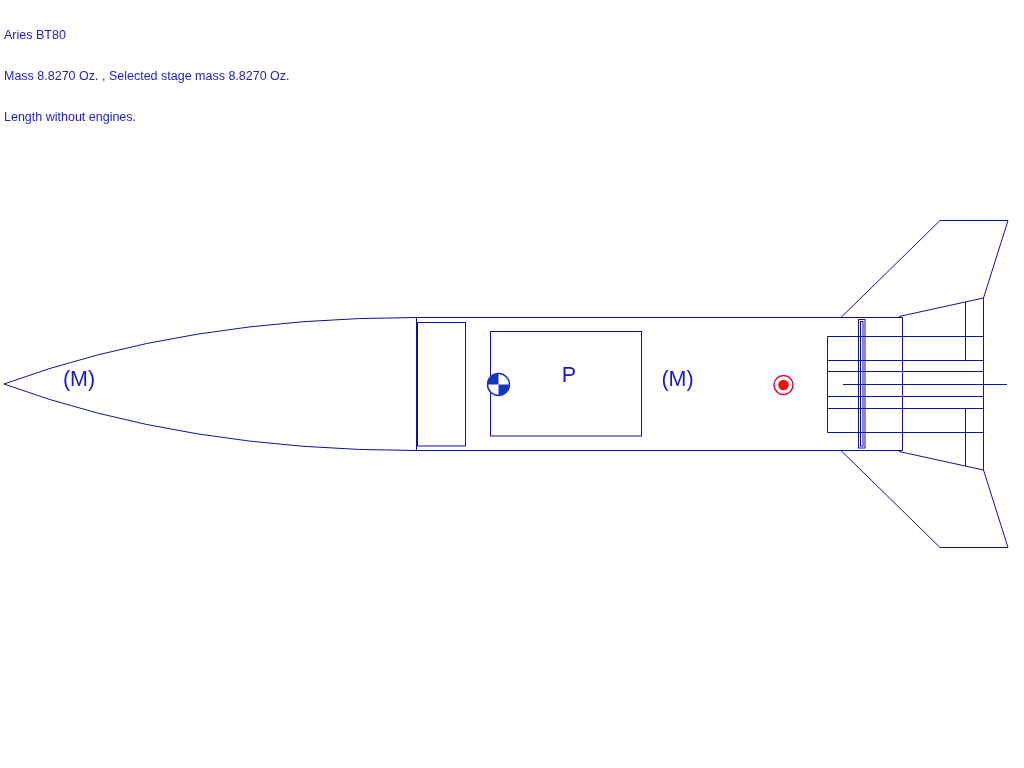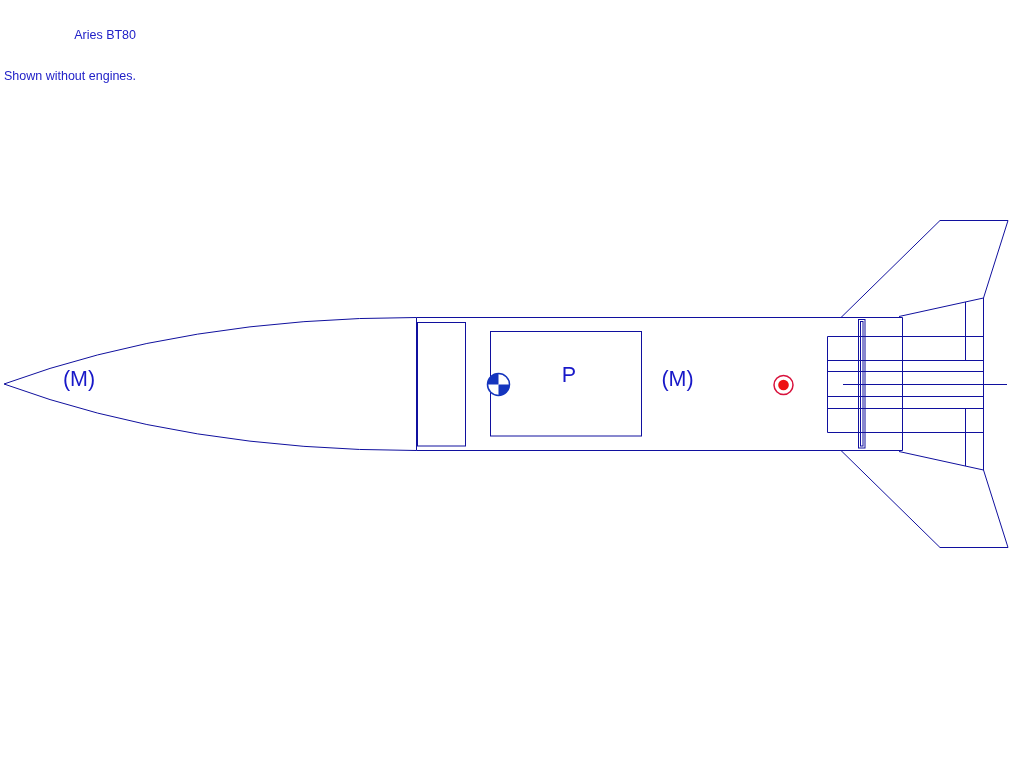--- a/index.html
+++ b/index.html
@@ -18,21 +18,20 @@
     background: #ffffff;
   }
   .header {
     position: absolute;
     top: 2px;
     left: 4px;
     color: #2121c8;
     font-size: 12.5px;
     line-height: 13.6px;
     white-space: pre;
-    text-align: right;
   }
   .header div { height: 13.6px; }
   svg.drawing {
     position: absolute;
     top: 0;
     left: 0;
   }
   .bluestroke {
     stroke: #10109e;
     stroke-width: 1;
@@ -44,21 +43,22 @@
     fill: #1818c8;
   }
 </style>
 </head>
 <body>
 
 <div class="canvas">
 
   <div class="header">
     <div>Aries BT80</div>
-    <div>Shown without engines.</div>
+    <div>Mass 8.8270 Oz. , Selected stage mass 8.8270 Oz.</div>
+    <div>Length without engines.</div>
   </div>
 
   <svg class="drawing" width="1024" height="768" viewBox="0 0 1024 768">
 
     <g>
       <path class="bluestroke" d="M 4 384 Q 185 317.5 416.5 317.5"></path>
       <path class="bluestroke" d="M 4 384 Q 185 450.5 416.5 450.5"></path>
       <path class="bluestroke" d="M 416.5 317.5 L 416.5 450.5"></path>
     </g>
 

